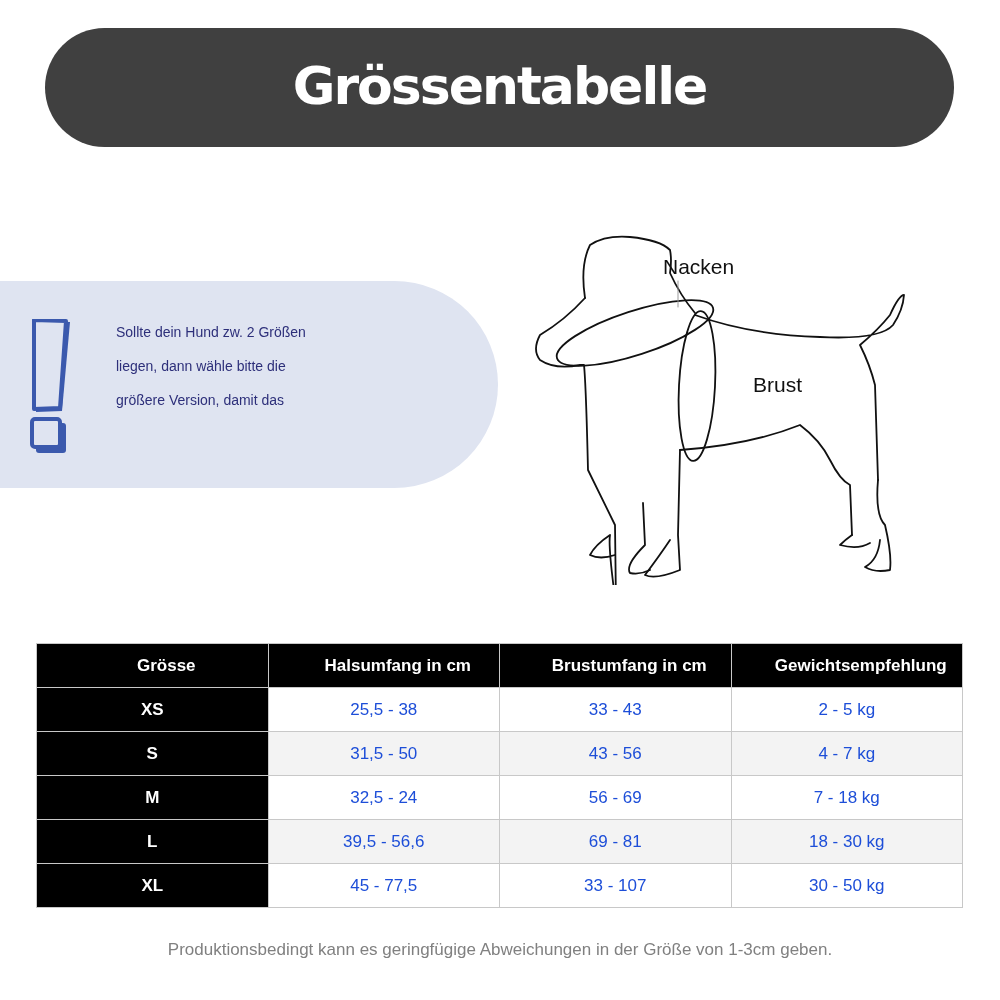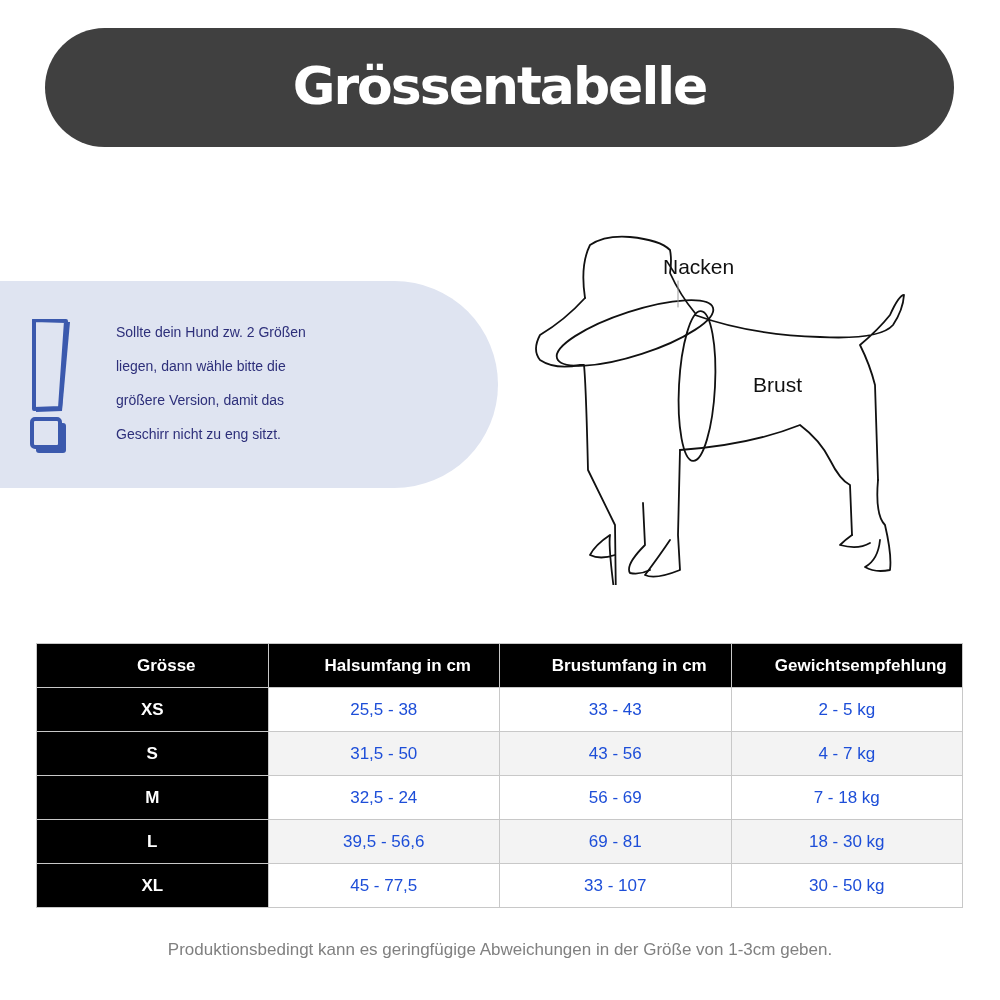--- a/index.html
+++ b/index.html
@@ -60,21 +60,20 @@
   <svg class="callout-icon" viewBox="0 0 52 136">
     <path d="M14 2 L44 3 L36 92 L10 93 Z" fill="#3b59ad"></path>
     <path d="M8 1 L40 2 L34 89 L8 90 Z" fill="#dfe4f1" stroke="#3b59ad" stroke-width="4" stroke-linejoin="round"></path>
     <rect x="10" y="104" width="30" height="30" rx="3" fill="#3b59ad"></rect>
     <rect x="6" y="100" width="28" height="28" rx="3" fill="#dfe4f1" stroke="#3b59ad" stroke-width="4"></rect>
   </svg>
   <div class="callout-text">
     <span>Sollte dein Hund zw. 2 Größen</span>
     <span>liegen, dann wähle bitte die</span>
     <span>größere Version, damit das</span>
-    <span>Geschirr nicht zu eng sitzt.</span>
   </div>
 </div>
 
 <svg class="dog" viewBox="0 0 400 360" fill="none" stroke="#111" stroke-width="1.8" stroke-linejoin="round" stroke-linecap="round">
 
   <path d="M65 73 Q45 95 20 110 Q12 125 20 135 Q35 145 60 140 L64 140 Q66 160 68 245 Q90 290 95 300 L96 380"></path>
   <path d="M65 73 Q60 40 70 20 Q85 10 110 12 Q140 15 150 25 Q152 35 150 48 Q160 70 175 88"></path>
 
   <ellipse cx="115" cy="108" rx="82" ry="22" transform="rotate(-18 115 108)"></ellipse>
 

